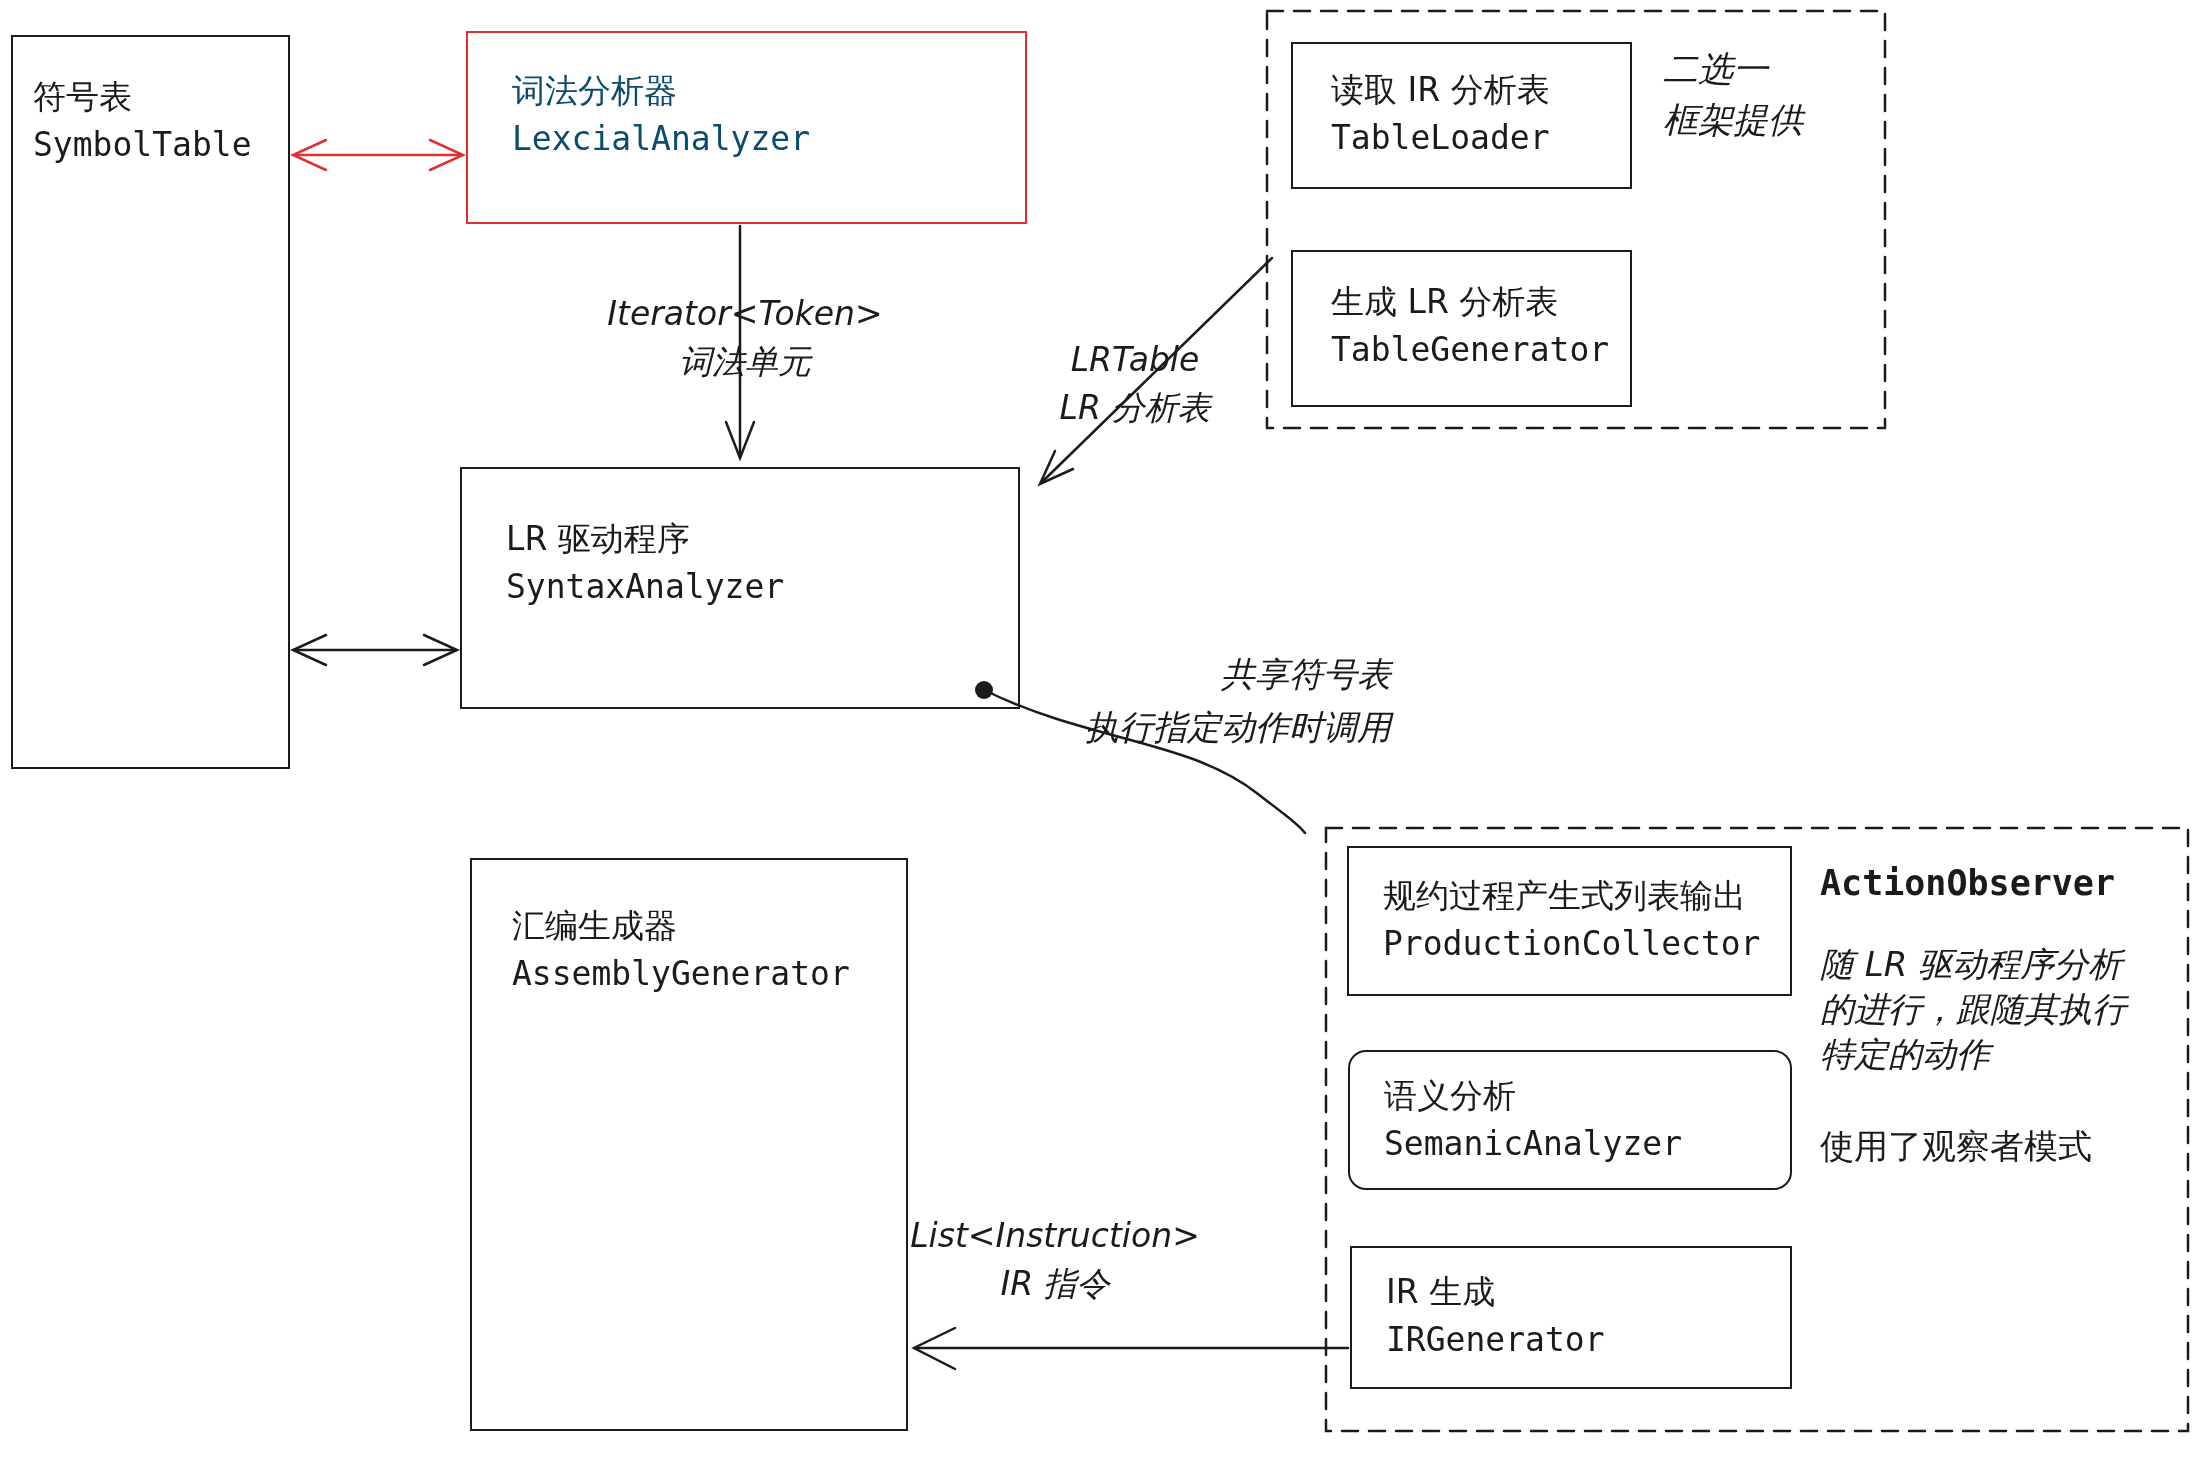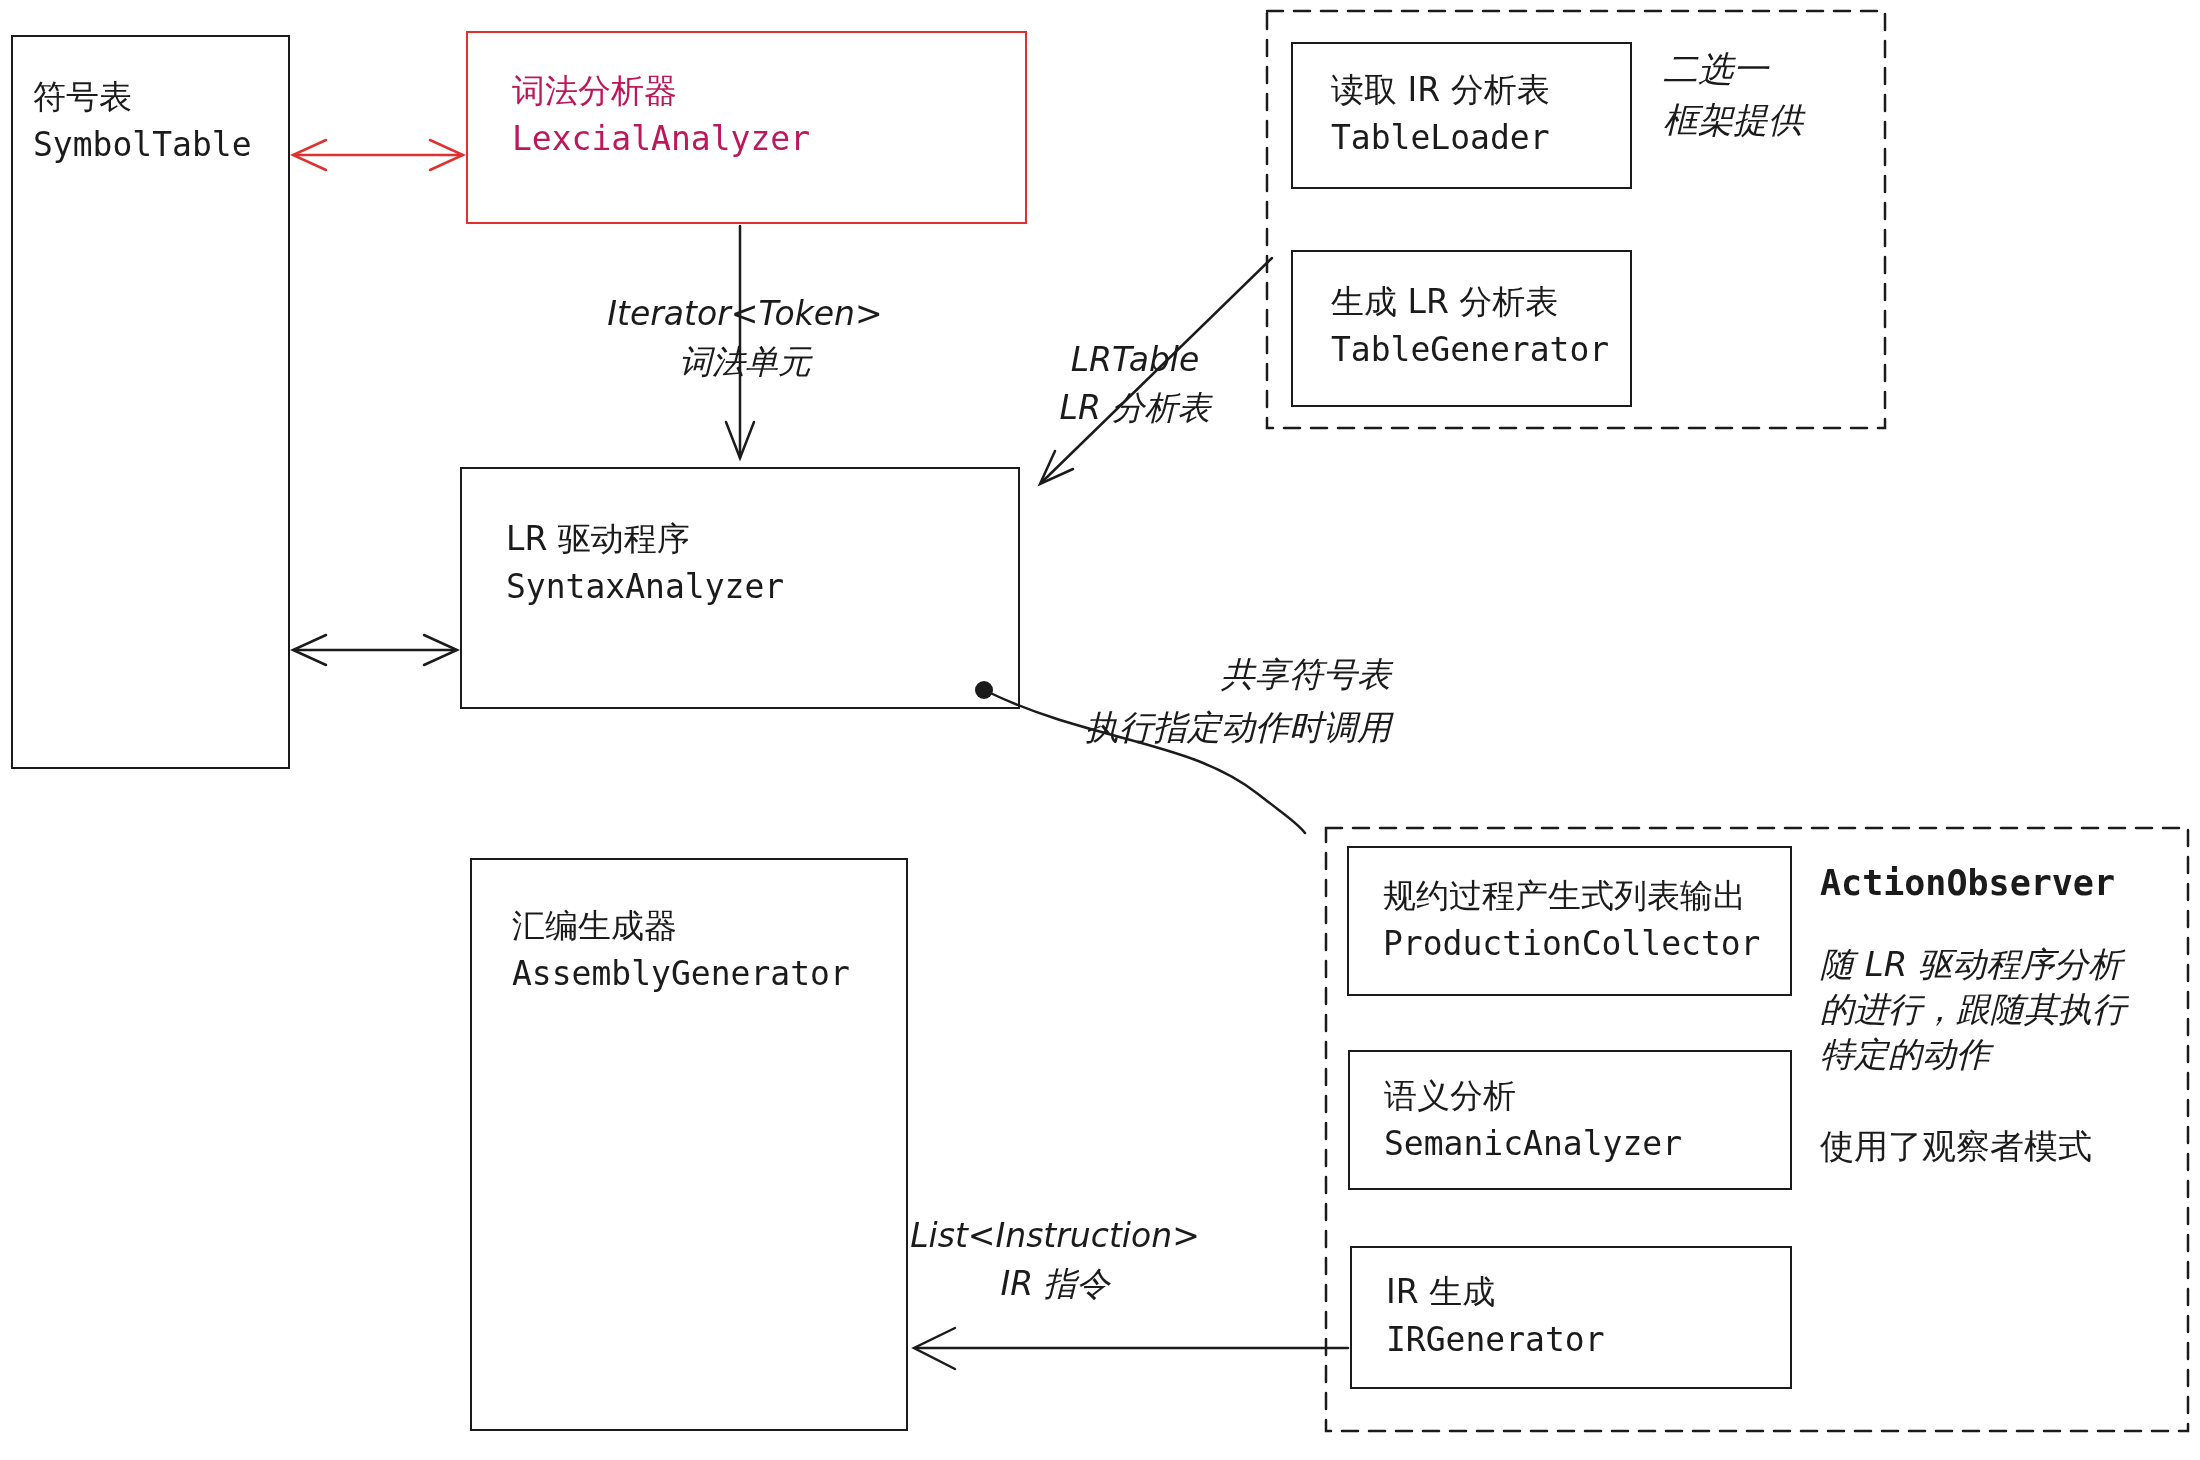--- a/index.html
+++ b/index.html
@@ -25,21 +25,21 @@
     font-family:"DejaVu Sans","Liberation Sans",sans-serif;
   }
   .box .code{
     display:block;
     font-size:33px;
     line-height:1.45;
     white-space:nowrap;
     font-family:"DejaVu Sans Mono","Liberation Mono",monospace;
   }
   .red{border-color:#e03131;}
-  .red .zh,.red .code{color:#be185d;}
+  .red .zh,.red .code{color:#0c4a6e;}
   .lbl{position:absolute;font-size:33px;line-height:1.45;white-space:nowrap;}
   .hand{font-style:italic;font-family:"DejaVu Sans","Liberation Sans",sans-serif;}
   .center{text-align:center;}
   .mono{font-family:"DejaVu Sans Mono","Liberation Mono",monospace;}
   .lbl .block{display:block;font-style:italic;}
   #arrow-layer{position:absolute;left:0;top:0;pointer-events:none;}
 </style>
 </head>
 <body>
 
@@ -73,21 +73,21 @@
   <div class="box" style="left:470px;top:858px;width:438px;height:573px;padding:42px 0 0 40px;">
     <span class="zh">汇编生成器</span>
     <span class="code">AssemblyGenerator</span>
   </div>
 
   <div class="box" style="left:1347px;top:846px;width:445px;height:150px;padding:24px 0 0 34px;">
     <span class="zh">规约过程产生式列表输出</span>
     <span class="code">ProductionCollector</span>
   </div>
 
-  <div class="box" style="left:1348px;top:1050px;width:444px;height:140px;padding:20px 0 0 34px;">
+  <div class="box" style="left:1348px;top:1050px;width:444px;height:140px;padding:20px 0 0 34px;border-radius:18px;">
     <span class="zh">语义分析</span>
     <span class="code">SemanicAnalyzer</span>
   </div>
 
   <div class="box" style="left:1350px;top:1246px;width:442px;height:143px;padding:20px 0 0 34px;">
     <span class="zh">IR 生成</span>
     <span class="code">IRGenerator</span>
   </div>
 
   <div class="lbl" style="left:1663px;top:44px;font-size:35px;line-height:1.45;">

